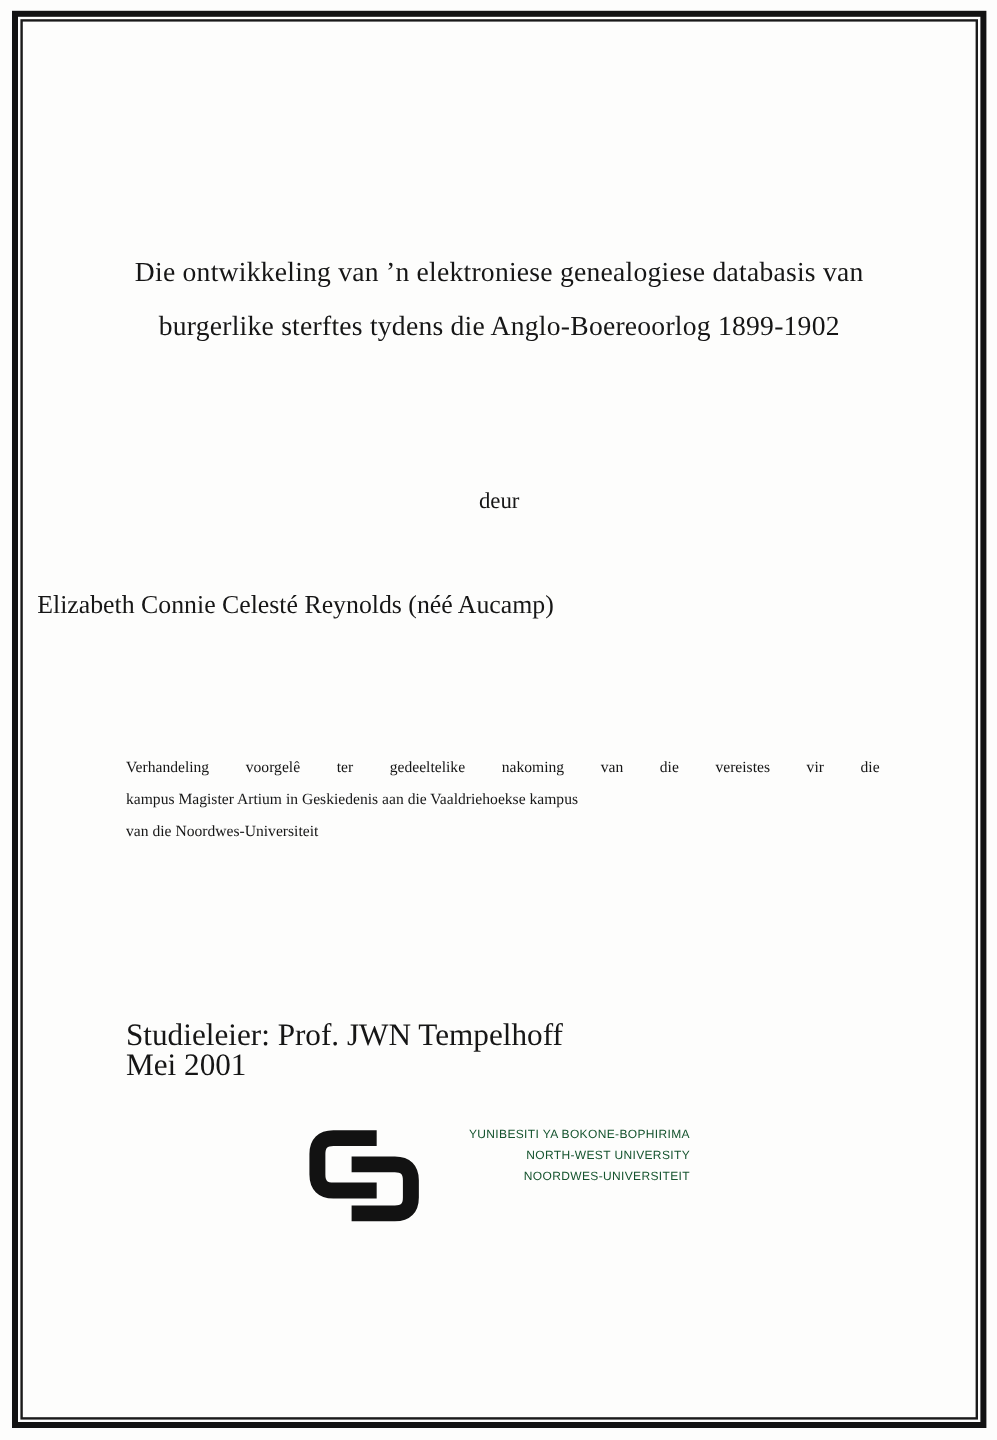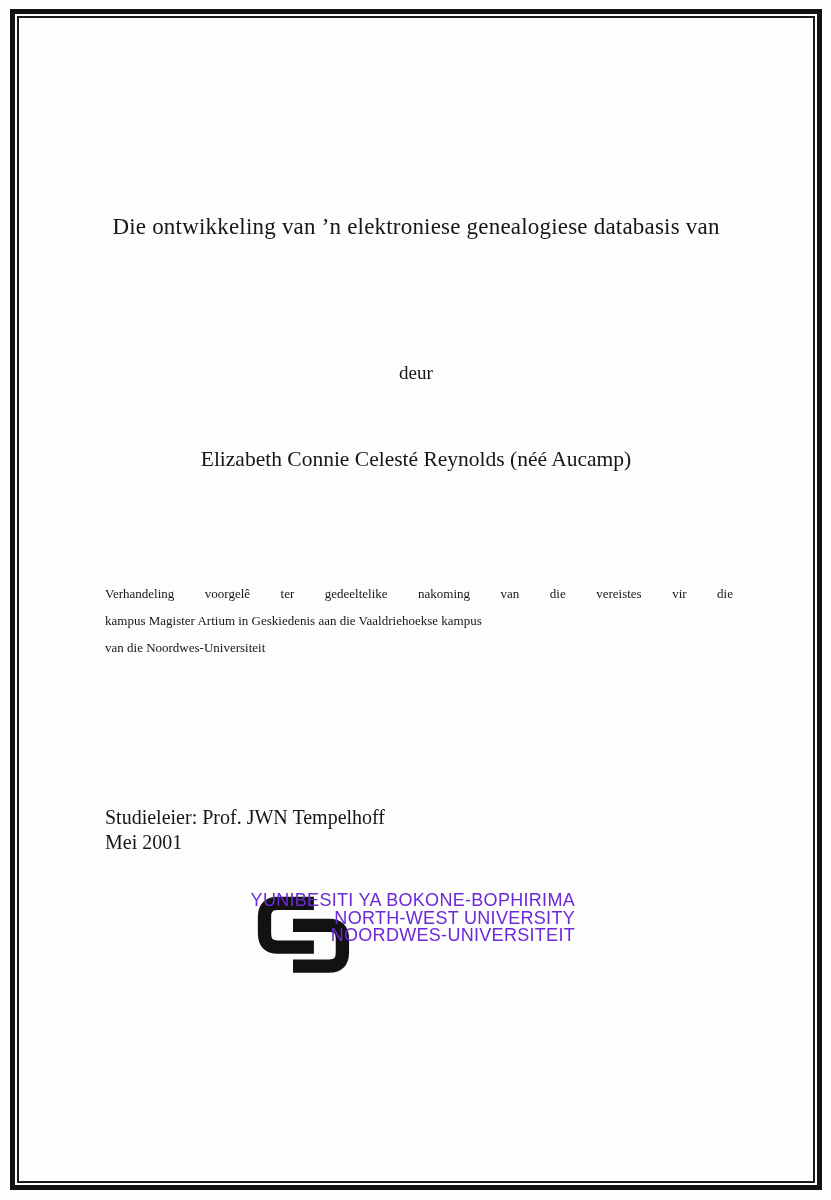--- a/index.html
+++ b/index.html
@@ -42,38 +42,38 @@
     letter-spacing: 0.2px;
   }
   .byline {
     margin-top: 112px;
     text-align: center;
     font-size: 19px;
     line-height: 24px;
   }
   .author {
     margin-top: 61px;
-    text-align: center;
     font-size: 21.5px;
     line-height: 26px;
+    padding-left: 12px;
   }
   .submission {
     margin: 108px 80px 0 86px;
     font-size: 13px;
     line-height: 27px;
   }
   .submission .justified {
     text-align: justify;
     text-align-last: justify;
   }
   .submission .degree {
   }
   .supervisor-block {
     margin: 144px 80px 0 86px;
-    font-size: 20px;
+    font-size: 26px;
     line-height: 25px;
   }
   .logo {
     position: relative;
     margin: 33px 0 0 236px;
     width: 320px;
     height: 88px;
   }
   .logo-mark {
     position: absolute;
@@ -81,36 +81,37 @@
     top: 0;
     width: 95px;
     height: 86px;
   }
   .logo-text {
     position: absolute;
     right: 0;
     top: 4px;
     text-align: right;
     font-family: "Liberation Sans", "DejaVu Sans", sans-serif;
-    font-size: 18px;
+    font-size: 10px;
     line-height: 17.5px;
     letter-spacing: 0.3px;
-    color: #6d28d9;
+    color: #14532d;
     white-space: nowrap;
   }
 </style>
 </head>
 <body>
 
 <div class="page">
   <div class="frame-outer">
     <div class="frame-inner">
 
       <div class="title-block">
         <div>Die ontwikkeling van ’n elektroniese genealogiese databasis van</div>
+        <div>burgerlike sterftes tydens die Anglo-Boereoorlog 1899-1902</div>
       </div>
 
       <div class="byline">deur</div>
 
       <div class="author">Elizabeth Connie Celesté Reynolds (néé Aucamp)</div>
 
       <div class="submission">
         <div class="justified">Verhandeling voorgelê ter gedeeltelike nakoming van die vereistes vir die</div>
         <div><span>kampus </span><span class="degree">Magister Artium</span><span> in Geskiedenis aan die Vaaldriehoekse kampus</span></div>
         <div>van die Noordwes-Universiteit</div>

